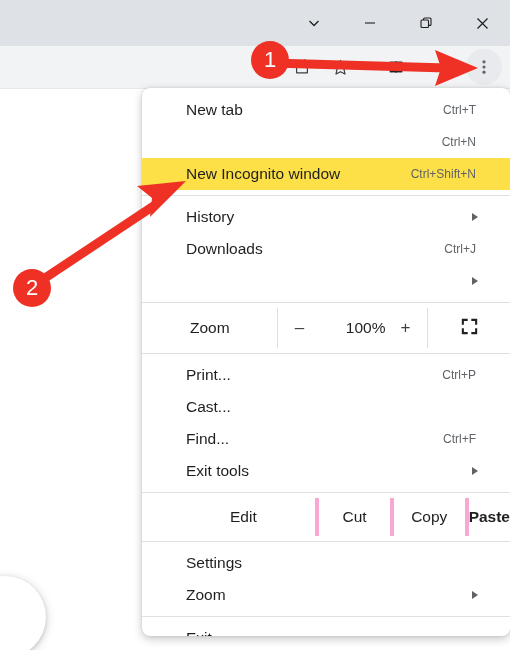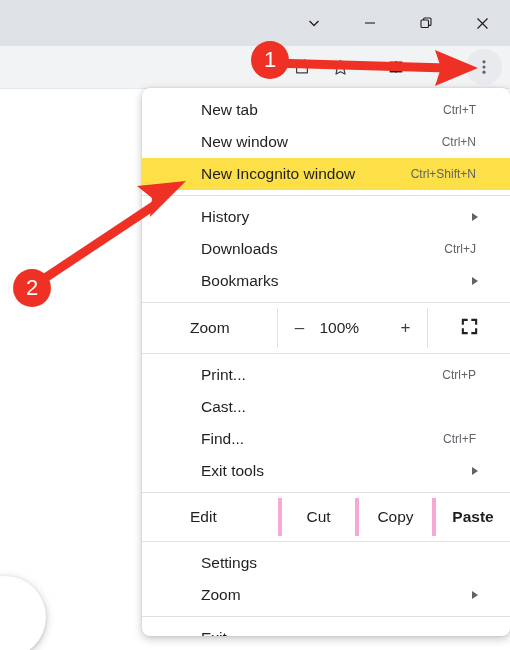--- a/index.html
+++ b/index.html
@@ -91,21 +91,21 @@
     box-shadow: 0 3px 10px rgba(0,0,0,0.22), 0 0 3px rgba(0,0,0,0.12);
     overflow: hidden;
     box-sizing: border-box;
   }
 
   .menu-item {
     position: relative;
     height: 32px;
     display: flex;
     align-items: center;
-    padding: 0 16px 0 59px;
+    padding: 0 16px 0 44px;
     box-sizing: border-box;
     font-size: 15.5px;
     color: #1f1f1f;
     white-space: nowrap;
   }
   .menu-item .label { flex: none; }
   .menu-item .accel {
     margin-left: auto;
     color: #5f6368;
     font-size: 12px;
@@ -158,35 +158,36 @@
   .zoom-btn {
     width: 40px;
     display: flex;
     align-items: center;
     justify-content: center;
     font-size: 17px;
     color: #3c4043;
   }
   .zoom-value {
     width: 66px;
-    text-align: left;
+    text-align: right;
     font-size: 15.5px;
     color: #1f1f1f;
   }
   .zoom-full {
     flex: 1;
   }
 
   
   .edit-row {
     display: flex;
     align-items: stretch;
     height: 38px;
     font-size: 15.5px;
     color: #1f1f1f;
+    margin-left: 40px;
   }
   .edit-row .cell {
     display: flex;
     align-items: center;
     justify-content: center;
   }
   .edit-label {
     width: 136px;
     padding-left: 48px;
     justify-content: flex-start !important;
@@ -293,21 +294,20 @@
 <div class="menu">
 
   <div class="spacer-sm"></div>
 
   <div class="menu-item">
     <span class="label">New tab</span>
     <span class="accel">Ctrl+T</span>
   </div>
 
   <div class="menu-item">
-    <span class="label">New window</span>
     <span class="accel">Ctrl+N</span>
   </div>
 
   <div class="menu-item highlighted">
     <span class="label">New Incognito window</span>
     <span class="accel">Ctrl+Shift+N</span>
   </div>
 
   <div class="menu-sep"></div>
 
@@ -315,21 +315,20 @@
     <span class="label">History</span>
     <span class="submenu-arrow"></span>
   </div>
 
   <div class="menu-item">
     <span class="label">Downloads</span>
     <span class="accel">Ctrl+J</span>
   </div>
 
   <div class="menu-item">
-    <span class="label">Bookmarks</span>
     <span class="submenu-arrow"></span>
   </div>
 
   <div class="menu-sep"></div>
 
   <div class="row-split">
     <div class="cell zoom-label">Zoom</div>
     <div class="cell zoom-controls">
       <div class="zoom-btn">–</div>
       <div class="zoom-value">100%</div>

